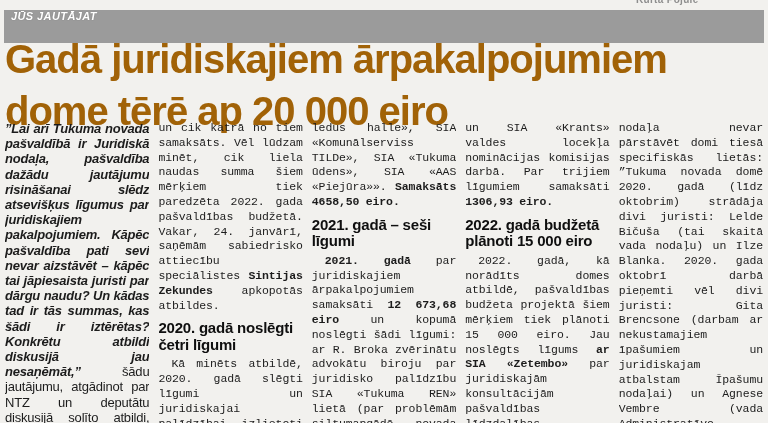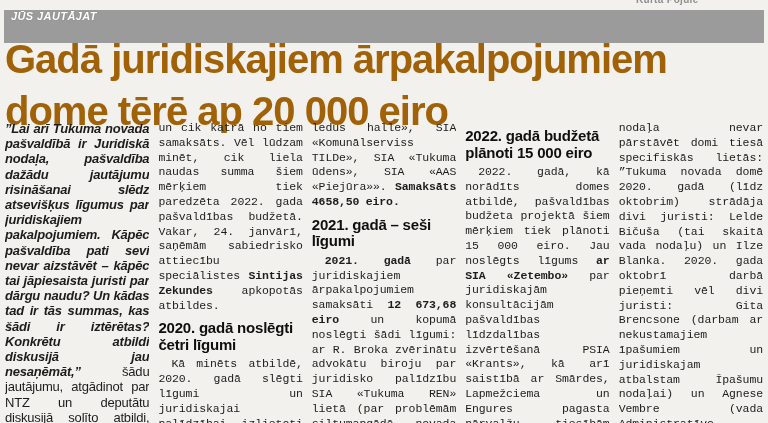--- a/index.html
+++ b/index.html
@@ -75,20 +75,21 @@
         <p class="body">un cik katrā no tiem samaksāts. Vēl lūdzam minēt, cik liela naudas summa šiem mērķiem tiek paredzēta 2022. gada pašvaldības budžetā. Vakar, 24. janvārī, saņēmām sabiedrisko attiecību speciālistes <span class="run-b">Sintijas Zekundes</span> apkopotās atbildes.</p>
         <h2 class="heading">2020. gadā noslēgti četri līgumi</h2>
         <p class="body-indent">Kā minēts atbildē, 2020. gadā slēgti līgumi un juridiskajai palīdzībai izlietoti <span class="run-b">17 428,50 eiro</span>. To vidū slēgts līgums par zvērināta advokāta sniegtajiem juridiskajiem pakalpojumiem ar zvērinātu advokātu Uģi Lapiņu par Tukuma novada pašvaldības kā atbildētāja pārstāvību lietā ar pieteicēju SIA «Pienava wind» – par labvēlīga administratīvā akta izdošanu, ar kuru tiktu izdota atļauja sākt vēja parka būvniecību Džūkstes pagastā.  Vēl līgums slēgts ar R. Broka zvērinātu advokātu bi-</p>
       </div>
       <div class="col">
         <p class="body">ledus halle», SIA «Komunālserviss TILDe», SIA «Tukuma ūdens», SIA «AAS «Piejūra»». <span class="run-b">Samaksāts 4658,50 eiro.</span></p>
         <h2 class="heading">2021. gadā – seši līgumi</h2>
         <p class="body-indent"><span class="run-b">2021. gadā</span> par juridiskajiem ārpakalpojumiem samaksāti <span class="run-b">12 673,68 eiro</span> un kopumā noslēgti šādi līgumi: ar R. Broka zvērinātu advokātu biroju par juridisko palīdzību SIA «Tukuma REN» lietā (par problēmām siltumapgādē novada pagastos) un problēmām ar SIA «Golden Eagle», par ko <span class="run-b">samaksāti 1680 eiro</span>. Divi līgumi slēgti par zvērināta advokāta sniegtajiem juridiskiem pakalpojumiem ar zvērinātu advokātu Uģi Lapiņu par Tukuma novada pašvaldības kā atbildētāja pārstāvību lietā ar pieteicēju SIA «Pienava wind» par labvēlīga administratīvā akta izdošanu, ar kuru tiktu izdota atļauja sākt vēja parka būvniecību</p>
       </div>
       <div class="col">
+        <p class="body">un SIA «Krants» valdes locekļa nominācijas komisijas darbā. Par trijiem līgumiem samaksāti <span class="run-b">1306,93 eiro.</span></p>
         <h2 class="heading">2022. gadā budžetā plānoti 15 000 eiro</h2>
         <p class="body-indent">2022. gadā, kā norādīts domes atbildē, pašvaldības budžeta projektā šiem mērķiem tiek plānoti 15 000 eiro. Jau noslēgts līgums <span class="run-b">ar SIA «Zetembo»</span> par juridiskajām konsultācijām pašvaldības līdzdalības izvērtēšanā PSIA «Krants», kā arī saistībā ar Smārdes, Lapmežciema un Engures pagasta pārvalžu tiesībām sniegt komunālos pakalpojumus. Līgums ir spēkā līdz šī gada 30. aprīlim. Maksimālā līguma summa 5000 eiro, bet nauda vēl nav samaksāta, turklāt finansējums atkarīgs no nostrādāto stundu skaita, līdz ar to var netikt izlietota visa plānotā naudas summa. Un vēl ir spēkā līgums ar zvērinātu advokātu Uģi Lapiņu</p>
       </div>
       <div class="col">
         <p class="body">nodaļa nevar pārstāvēt domi tiesā specifiskās lietās: ”Tukuma novada domē 2020. gadā (līdz oktobrim) strādāja divi juristi: Lelde Bičuša (tai skaitā vada nodaļu) un Ilze Blanka. 2020. gada oktobrī darbā pieņemti vēl divi juristi: Gita Brencsone (darbam ar nekustamajiem īpašumiem un juridiskajam atbalstam Īpašumu nodaļai) un Agnese Vembre (vada Administratīvo komisiju un tiesvedības administratīvo pārkāpumu lietās). Kopējais tieslietu skaits 2020. gadā – 21 lieta, no kurām piecas bija par administratīviem pārkāpumiem. Savukārt 2021. gadā bija 25 lietas, no kurām 5 bija lietas par administratīviem pārkāpumiem. Ar tiesvedībām strādā 3 Tukuma novada pašvaldības juristi, no tiem 1 jurists strādā tikai ar lietām par administratīviem pārkāpumiem un audzinoša rakstura piespiedu līdzekļu piemērošanu nepilngadīgajiem un 1 jurists pāris</p>
       </div>
     </div>
 
 </div>
 

